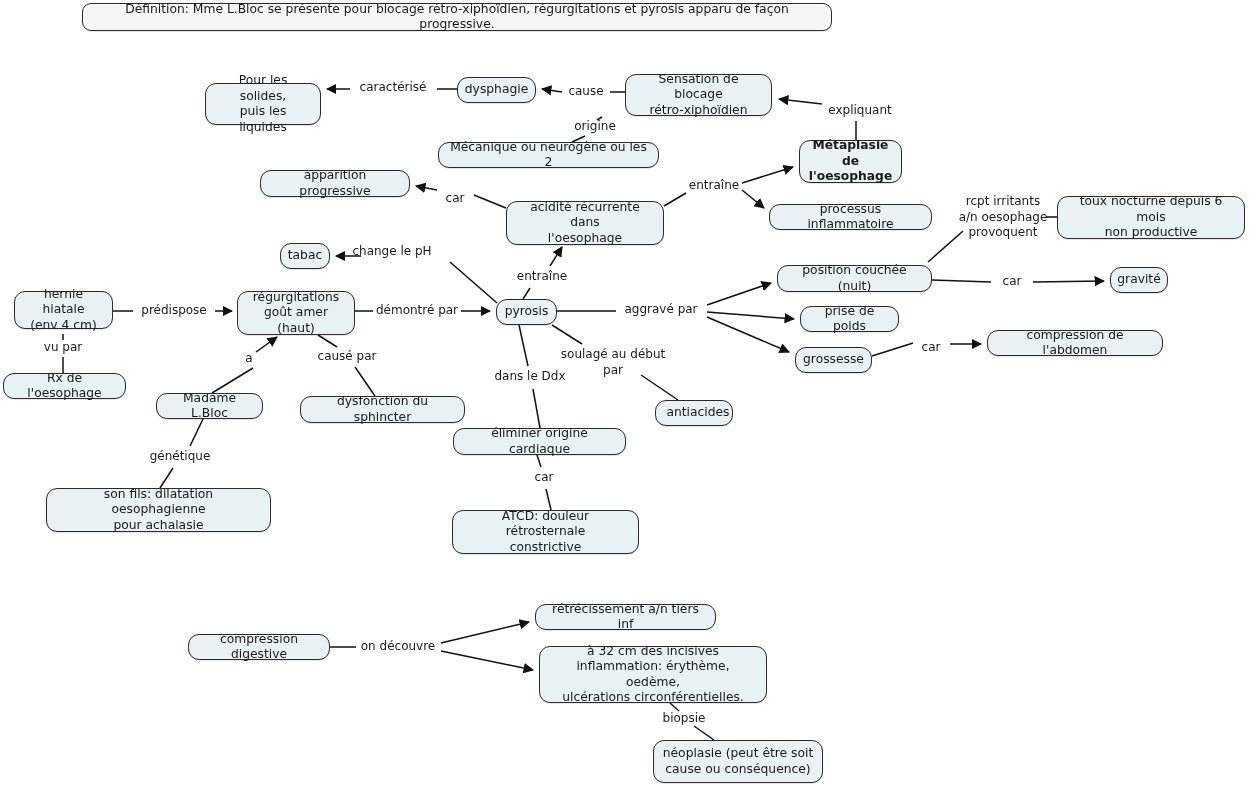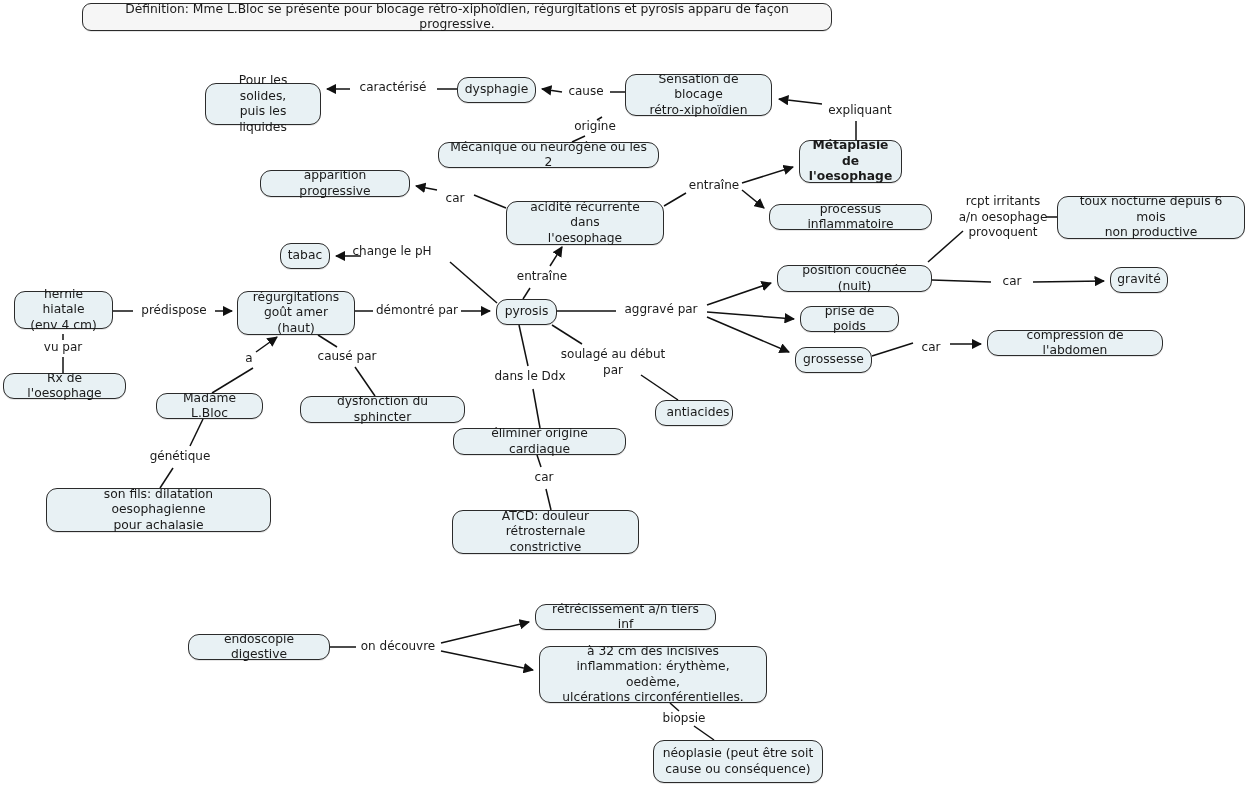--- a/index.html
+++ b/index.html
@@ -182,21 +182,21 @@
       <div class="node" style="left: 3px; top: 373px; width: 123px; height: 26px;">Rx de l'oesophage</div>
       <div class="node" style="left: 156px; top: 393px; width: 107px; height: 26px;">Madame L.Bloc</div>
       <div class="node" style="left: 300px; top: 396px; width: 165px; height: 27px;">dysfonction du sphincter</div>
       <div class="node" style="left: 655px; top: 400px; width: 78px; height: 26px; padding-left: 16px;">antiacides</div>
       <div class="node" style="left: 453px; top: 428px; width: 173px; height: 27px;">éliminer origine cardiaque</div>
       <div class="node" style="left: 46px; top: 488px; width: 225px; height: 44px;">son fils: dilatation oesophagienne
 pour achalasie</div>
       <div class="node" style="left: 452px; top: 510px; width: 187px; height: 44px;">ATCD: douleur rétrosternale
 constrictive</div>
       <div class="node" style="left: 535px; top: 604px; width: 181px; height: 26px;">rétrécissement a/n tiers inf</div>
-      <div class="node" style="left: 188px; top: 634px; width: 142px; height: 26px;">endoscopie digestive</div>
+      <div class="node" style="left: 188px; top: 634px; width: 142px; height: 26px;">compression digestive</div>
       <div class="node" style="left: 539px; top: 646px; width: 228px; height: 57px;">à 32 cm des incisives
 inflammation: érythème, oedème,
 ulcérations circonférentielles.</div>
       <div class="node" style="left: 653px; top: 740px; width: 170px; height: 43px;">néoplasie (peut être soit
 cause ou conséquence)</div>
     </div>
   <div id="label-layer">
       <div class="elabel" style="left: 393px; top: 88px;">caractérisé</div>
       <div class="elabel" style="left: 586px; top: 92px;">cause</div>
       <div class="elabel" style="left: 860px; top: 111px;">expliquant</div>

